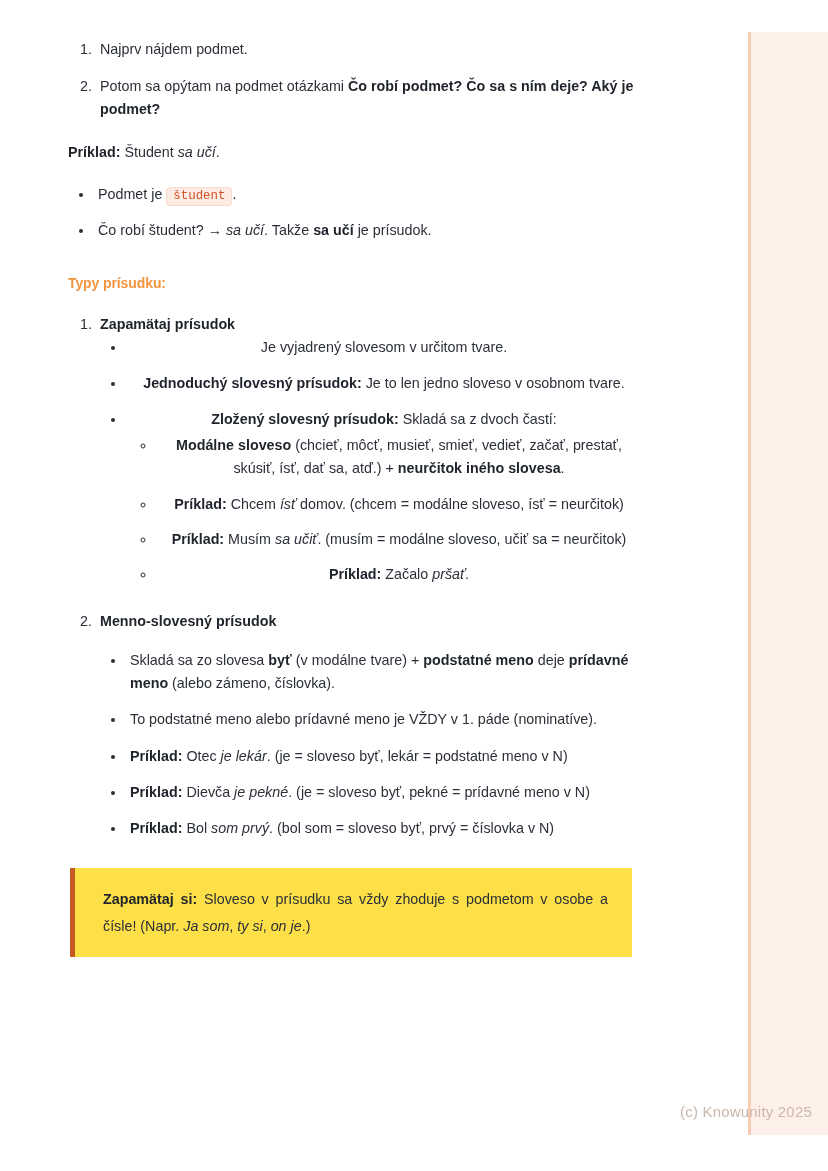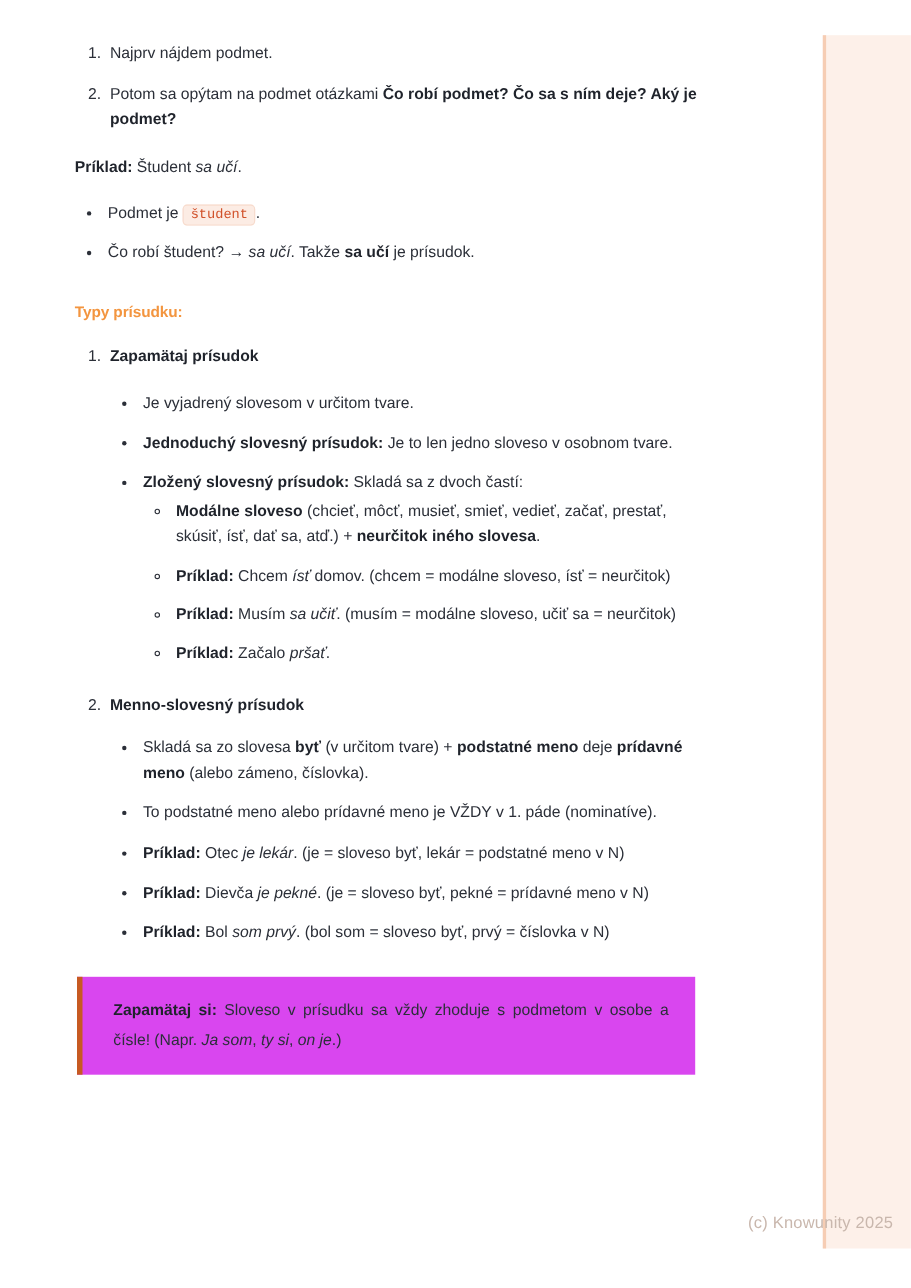--- a/index.html
+++ b/index.html
@@ -119,21 +119,21 @@
     border-radius: 4px;
     padding: 1px 6px 2px 6px;
     white-space: nowrap;
   }
 
   
   .callout {
     margin: 28px 0 0 2px;
     width: 562px;
     box-sizing: border-box;
-    background: #d946ef;
+    background: #fde047;
     border-left: 5px solid #c75a22;
     padding: 18px 24px 18px 28px;
     text-align: justify;
     font-size: 14.3px;
     line-height: 1.85;
   }
 
   
   .bottom-wrap {
     position: absolute;
@@ -183,21 +183,21 @@
         <span>Čo robí študent? → </span><i>sa učí</i><span>. Takže </span><b>sa učí</b><span> je prísudok.</span>
       </li>
     </ul>
 
     <h2 class="section-title">Typy prísudku:</h2>
 
     <ol class="olist">
 
       <li>
         <b>Zapamätaj prísudok</b>
-        <ul class="blist" style="margin-top:20px;">
+        <ul class="blist" style="margin-top:0;text-align:center;">
 
           <li>
             <span>Je vyjadrený slovesom v určitom tvare.</span>
           </li>
 
           <li>
             <b>Jednoduchý slovesný prísudok:</b><span> Je to len jedno sloveso v osobnom tvare.</span>
           </li>
 
           <li>
@@ -218,21 +218,21 @@
             </ul>
           </li>
 
         </ul>
       </li>
 
       <li style="margin-top:24px;">
         <b>Menno-slovesný prísudok</b>
         <ul class="blist" style="margin-top:16px;">
           <li>
-            <span>Skladá sa zo slovesa </span><b>byť</b><span> (v určitom tvare) + </span><b>podstatné meno</b><span> deje </span><b>prídavné meno</b><span> (alebo zámeno, číslovka).</span>
+            <span>Skladá sa zo slovesa </span><b>byť</b><span> (v modálne tvare) + </span><b>podstatné meno</b><span> deje </span><b>prídavné meno</b><span> (alebo zámeno, číslovka).</span>
           </li>
           <li>
             <span>To podstatné meno alebo prídavné meno je VŽDY v 1. páde (nominatíve).</span>
           </li>
           <li>
             <b>Príklad:</b><span> Otec </span><i>je lekár</i><span>. (je = sloveso byť, lekár = podstatné meno v N)</span>
           </li>
           <li>
             <b>Príklad:</b><span> Dievča </span><i>je pekné</i><span>. (je = sloveso byť, pekné = prídavné meno v N)</span>
           </li>

